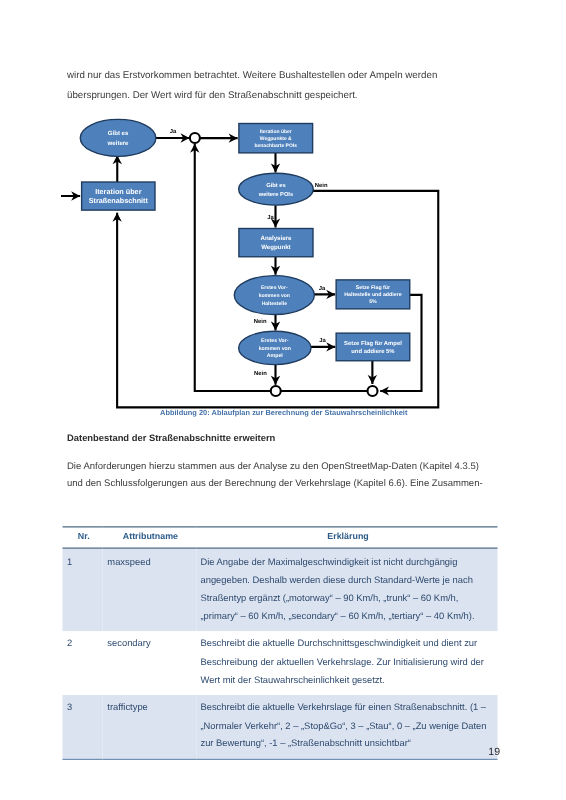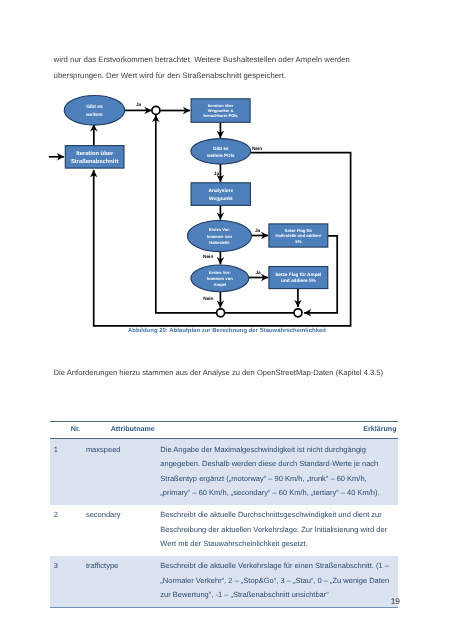--- a/index.html
+++ b/index.html
@@ -60,21 +60,21 @@
     left: 50.1px;
     top: 421.3px;
     width: 348.4px;
     border-collapse: collapse;
     font-size: 7.5px;
     table-layout: fixed;
   }
   .tbl th {
     font-weight: bold;
     color: #2e5c8a;
-    text-align: right;
+    text-align: center;
     padding: 3.1px 2px 3.3px 3.6px;
     vertical-align: top;
     font-size: 7.1px;
     line-height: 9.5px;
   }
   .tbl td {
     color: #2e4a6e;
     text-align: left;
     padding: 3.4px 2px 3.8px 3.6px;
     vertical-align: top;
@@ -191,23 +191,25 @@
           <text x="207" y="145.7" font-size="4.7" font-weight="bold" fill="#000000" text-anchor="start">Ja</text>
           <text x="155.1" y="172.2" font-size="4.7" font-weight="bold" fill="#000000" text-anchor="start">Nein</text>
           <text x="207.4" y="187.5" font-size="4.7" font-weight="bold" fill="#000000" text-anchor="start">Ja</text>
           <text x="155.3" y="214.4" font-size="4.7" font-weight="bold" fill="#000000" text-anchor="start">Nein</text>
         </g>
     </svg>
   </div>
 
   <div class="figcaption">Abbildung 20: Ablaufplan zur Berechnung der Stauwahrscheinlichkeit</div>
 
+  <div class="heading">Datenbestand der Straßenabschnitte erweitern</div>
 
   <div class="para para-body">
       <div>Die Anforderungen hierzu stammen aus der Analyse zu den OpenStreetMap-Daten (Kapitel 4.3.5)</div>
+      <div>und den Schlussfolgerungen aus der Berechnung der Verkehrslage (Kapitel 6.6). Eine Zusammen-</div>
     </div>
 
   <table class="tbl">
     <thead>
       <tr>
         <th class="col-nr">Nr.</th>
         <th class="col-attr">Attributname</th>
         <th>Erklärung</th>
       </tr>
     </thead>

